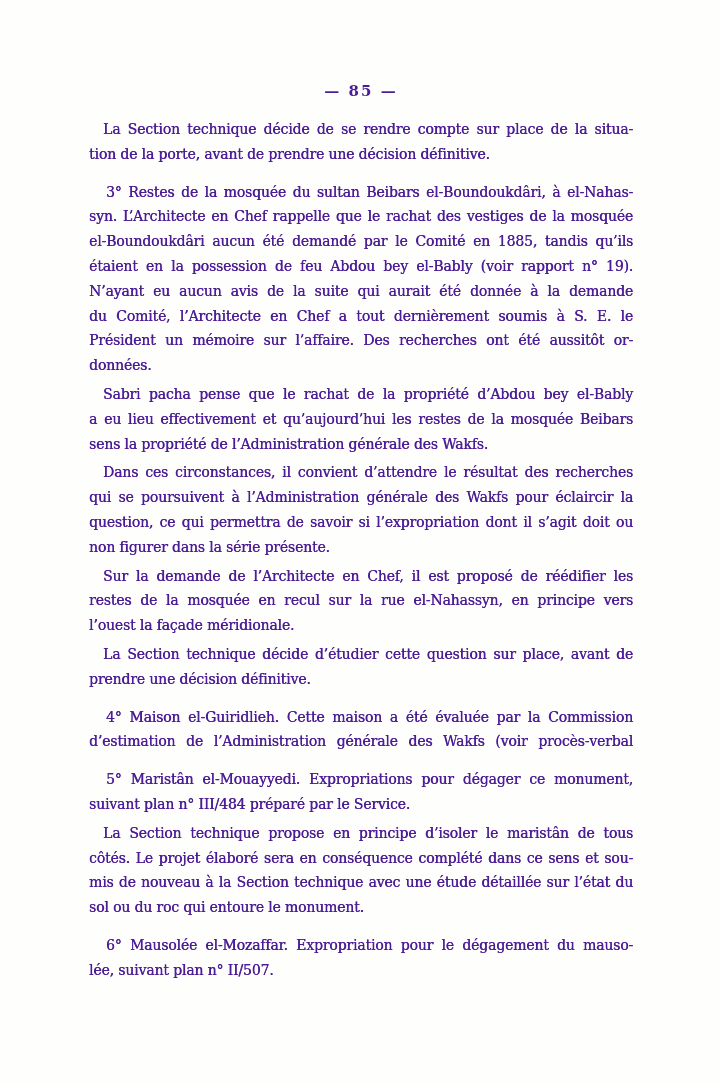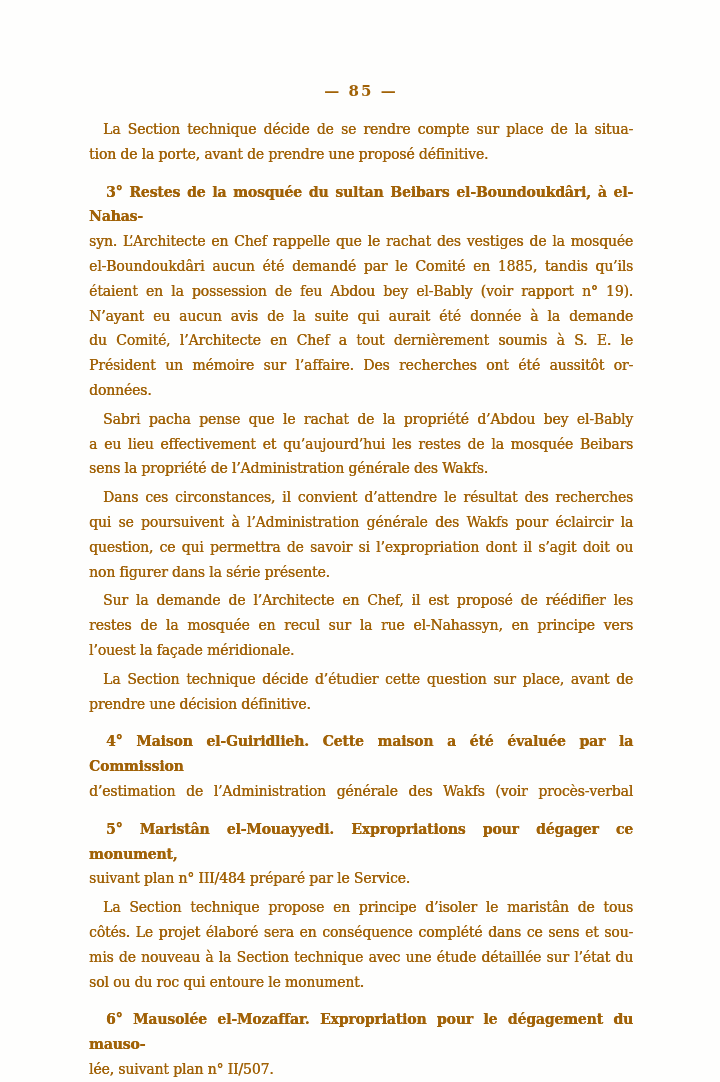--- a/index.html
+++ b/index.html
@@ -9,21 +9,21 @@
   }
   .page {
     position: relative;
     width: 720px;
     height: 1082px;
     margin: 0;
     background: #fefefd;
     box-sizing: border-box;
     padding: 82px 83px 0 85px;
     font-family: "DejaVu Serif", "Liberation Serif", serif;
-    color: #a16207;
+    color: #4c1d95;
     overflow: hidden;
     
     text-shadow: 0.35px 0 0 currentColor;
   }
   .page-number {
     text-align: center;
     font-size: 15px;
     letter-spacing: 2px;
     line-height: 18px;
     margin-bottom: 17px;
@@ -38,31 +38,31 @@
   .para { margin: 4px; }
   .para.item { margin-top: 13px; }
   .line {
     display: block;
     text-align: justify;
     text-align-last: justify;
     white-space: normal;
   }
   .line.last { text-align-last: left; }
   .para.plain > .line:first-child { text-indent: 14px; }
-  .para.item  > .line:first-child { text-indent: 17px; font-weight: bold; }
+  .para.item  > .line:first-child { text-indent: 17px; }
 </style>
 </head>
 <body>
 
 <div class="page">
   <div class="page-number">— 85 —</div>
   <div class="text-block" id="text-block">
       <div class="para plain">
         <div class="line">La Section technique décide de se rendre compte sur place de la situa-</div>
-        <div class="line last">tion de la porte, avant de prendre une proposé définitive.</div>
+        <div class="line last">tion de la porte, avant de prendre une décision définitive.</div>
       </div>
       <div class="para item">
         <div class="line">3° Restes de la mosquée du sultan Beibars el-Boundoukdâri, à el-Nahas-</div>
         <div class="line">syn. L’Architecte en Chef rappelle que le rachat des vestiges de la mosquée</div>
         <div class="line">el-Boundoukdâri aucun été demandé par le Comité en 1885, tandis qu’ils</div>
         <div class="line">étaient en la possession de feu Abdou bey el-Bably (voir rapport n° 19).</div>
         <div class="line">N’ayant eu aucun avis de la suite qui aurait été donnée à la demande</div>
         <div class="line">du Comité, l’Architecte en Chef a tout dernièrement soumis à S. E. le</div>
         <div class="line">Président un mémoire sur l’affaire. Des recherches ont été aussitôt or-</div>
         <div class="line last">données.</div>

